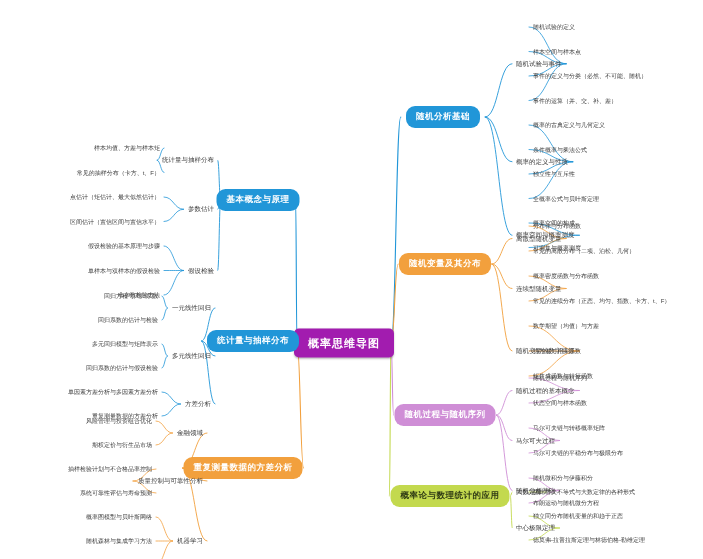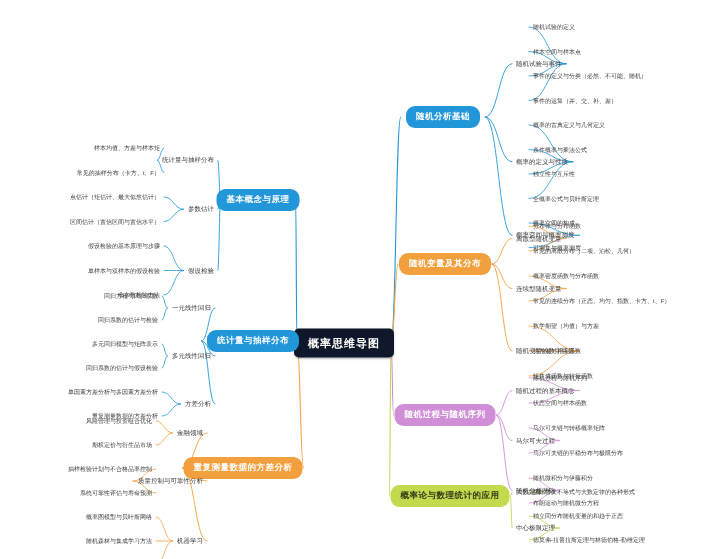--- a/index.html
+++ b/index.html
@@ -132,21 +132,21 @@
       <path d="M 133 481 C 144.5 481 144.5 469 156 469" stroke="#f2a03d" fill="none" stroke-width="0.8" stroke-linecap="round"></path>
       <path d="M 133 481 C 144.5 481 144.5 493 156 493" stroke="#f2a03d" fill="none" stroke-width="0.8" stroke-linecap="round"></path>
       <path d="M 172.6 541 C 164.3 541 164.3 517 156 517" stroke="#f2a03d" fill="none" stroke-width="0.8" stroke-linecap="round"></path>
       <path d="M 172.6 541 C 164.3 541 164.3 541 156 541" stroke="#f2a03d" fill="none" stroke-width="0.8" stroke-linecap="round"></path>
       <path d="M 172.6 541 C 164.3 541 164.3 565 156 565" stroke="#f2a03d" fill="none" stroke-width="0.8" stroke-linecap="round"></path>
       <path d="M 182.4 468 C 194.7 468 194.7 433 207 433" stroke="#f2a03d" fill="none" stroke-width="0.9" stroke-linecap="round"></path>
       <path d="M 182.4 468 C 194.7 468 194.7 481 207 481" stroke="#f2a03d" fill="none" stroke-width="0.9" stroke-linecap="round"></path>
       <path d="M 182.4 468 C 194.7 468 194.7 541 207 541" stroke="#f2a03d" fill="none" stroke-width="0.9" stroke-linecap="round"></path>
     </svg>
   <div id="nodes">
-      <div class="node root" style="left: 344px; top: 343px; background: #0f172a;">概率思维导图</div>
+      <div class="node root" style="left: 344px; top: 343px; background: #a21caf;">概率思维导图</div>
       <div class="node l1" style="left: 443px; top: 117px; background: rgb(33, 150, 216);">随机分析基础</div>
       <div class="node l2 right" style="left: 516px; top: 63.75px;">随机试验与事件</div>
       <div class="node l3 right" style="left: 533px; top: 27px;">随机试验的定义</div>
       <div class="node l3 right" style="left: 533px; top: 51.5px;">样本空间与样本点</div>
       <div class="node l3 right" style="left: 533px; top: 76px;">事件的定义与分类（必然、不可能、随机）</div>
       <div class="node l3 right" style="left: 533px; top: 100.5px;">事件的运算（并、交、补、差）</div>
       <div class="node l2 right" style="left: 516px; top: 161.75px;">概率的定义与性质</div>
       <div class="node l3 right" style="left: 533px; top: 125px;">概率的古典定义与几何定义</div>
       <div class="node l3 right" style="left: 533px; top: 149.5px;">条件概率与乘法公式</div>
       <div class="node l3 right" style="left: 533px; top: 174px;">独立性与互斥性</div>

